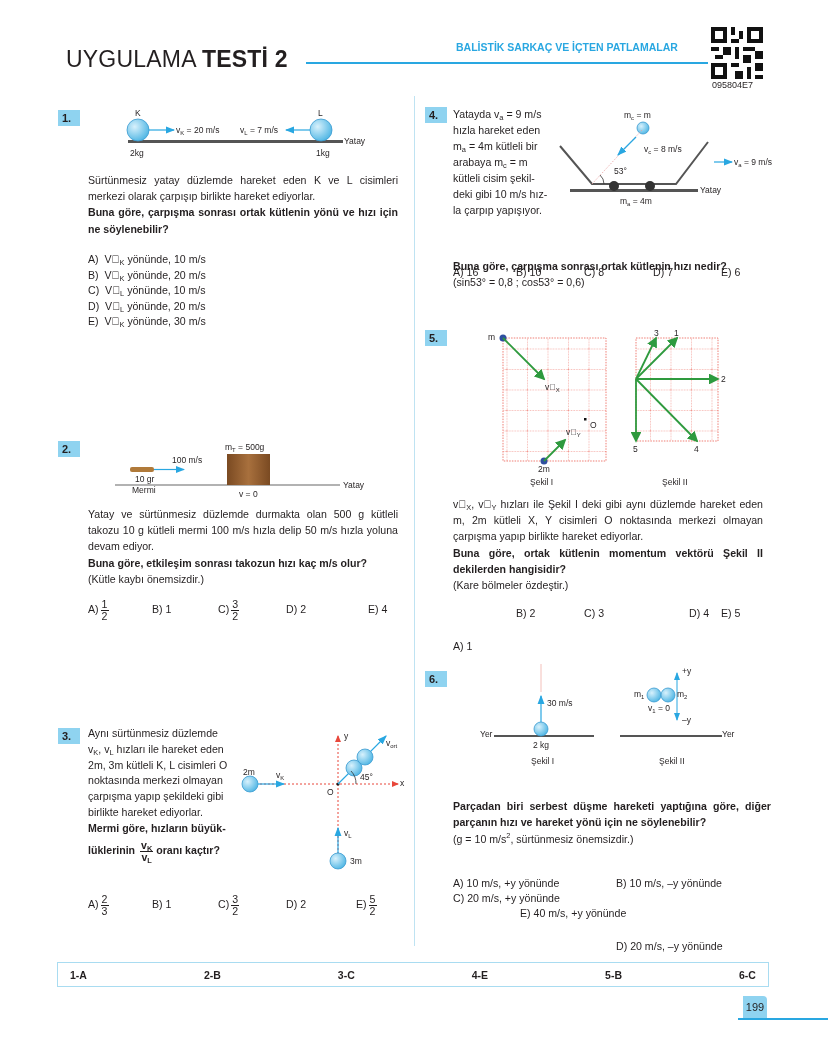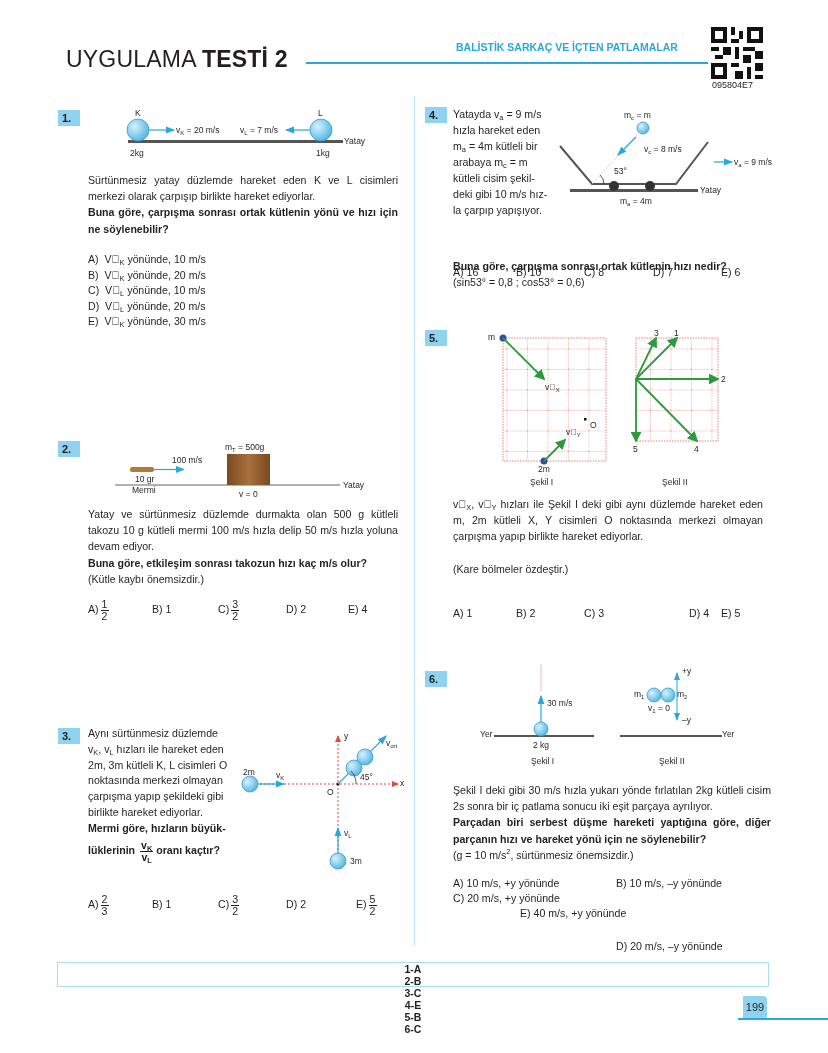--- a/index.html
+++ b/index.html
@@ -16,21 +16,21 @@
   .qnum { width: 22px; height: 16px; background: #8fd3f0; font-size: 11px; font-weight: bold; padding-left: 4px; line-height: 16px; }
   .txt { font-size: 10.6px; line-height: 16.2px; }
   .txt b { font-weight: bold; }
   .just { text-align: justify; }
   .opt { font-size: 10.6px; position: absolute; white-space: nowrap; }
   .frac { display: inline-flex; flex-direction: column; align-items: center; vertical-align: middle; font-size: 10.6px; line-height: 11px; margin-left: 2px; }
   .frac .n { border-bottom: 1px solid #231f20; padding: 0 1px; }
   .lbl { font-size: 8.5px; position: absolute; white-space: nowrap; }
   sub { font-size: 70%; vertical-align: -2px; line-height: 0; }
   sup { font-size: 70%; line-height: 0; }
-  .answers { left: 57px; top: 962px; width: 712px; height: 25px; border: 1.5px solid #a9dcf1; display: flex; justify-content: space-between; align-items: center; padding: 0 0; font-size: 10.5px; font-weight: bold; flex-direction: column; }
+  .answers { left: 57px; top: 962px; width: 712px; height: 25px; border: 1.5px solid #a9dcf1; display: flex; justify-content: space-between; align-items: center; padding: 0 12px; font-size: 10.5px; font-weight: bold; }
   .page-tab { left: 743px; top: 996px; width: 24px; height: 22px; background: #8fd3f0; font-size: 11px; text-align: center; line-height: 22px; border-top-right-radius: 4px; }
   .page-line { left: 738px; top: 1018px; width: 90px; height: 1.5px; background: #29a7e1; }
 </style>
 </head>
 <body>
 
 <div class="abs title"><span>UYGULAMA</span> <b>TESTİ 2</b></div>
 <div class="abs title-line"></div>
 <div class="abs topic">BALİSTİK SARKAÇ VE İÇTEN PATLAMALAR</div>
 <div class="abs qr">
@@ -140,21 +140,21 @@
   <div class="opt" style="left:0;top:3px;"><span>A)</span><span class="frac">
         <span class="n">1</span>
         <span>2</span>
       </span></div>
   <div class="opt" style="left:64px;top:7px;"><span>B)</span> <span>1</span></div>
   <div class="opt" style="left:130px;top:3px;"><span>C)</span><span class="frac">
         <span class="n">3</span>
         <span>2</span>
       </span></div>
   <div class="opt" style="left:198px;top:7px;"><span>D)</span> <span>2</span></div>
-  <div class="opt" style="left:260px;top:7px;"><span>E)</span> <span>4</span></div>
+  <div class="opt" style="left:280px;top:7px;"><span>E)</span> <span>4</span></div>
 </div>
 
 <div class="abs qnum" style="left:58px;top:728px;">3.</div>
 <div class="abs txt just" style="left:88px;top:726px;width:148px;line-height:15.8px;">
   <div>Aynı sürtünmesiz düzlemde</div>
   <div>v<sub>K</sub>, v<sub>L</sub> <span>hızları ile hareket eden</span></div>
   <div>2m, 3m kütleli K, L cisimleri O</div>
   <div>noktasında merkezi olmayan</div>
   <div>çarpışma yapıp şekildeki gibi</div>
   <div>birlikte hareket ediyorlar.</div>
@@ -279,25 +279,25 @@
   <span class="lbl" style="left:44px;top:149px;">Şekil I</span>
   <span class="lbl" style="left:188px;top:0px;">1</span>
   <span class="lbl" style="left:235px;top:46px;">2</span>
   <span class="lbl" style="left:168px;top:0px;">3</span>
   <span class="lbl" style="left:208px;top:116px;">4</span>
   <span class="lbl" style="left:147px;top:116px;">5</span>
   <span class="lbl" style="left:176px;top:149px;">Şekil II</span>
 </div>
 <div class="abs txt just" style="left:453px;top:496px;width:310px;">
   v⃗<sub>X</sub>, v⃗<sub>Y</sub> <span>hızları ile Şekil I deki gibi aynı düzlemde hareket eden m, 2m kütleli X, Y cisimleri O noktasında merkezi olmayan çarpışma yapıp birlikte hareket ediyorlar.</span><br>
-  <br>
+  <b>Buna göre, ortak kütlenin momentum vektörü Şekil II dekilerden hangisidir?</b><br>
   <span>(Kare bölmeler özdeştir.)</span>
 </div>
 <div class="abs" style="left:453px;top:607px;width:330px;height:16px;">
-  <div class="opt" style="left:0;"><span>A)</span> <span>1</span></div>
+  <div class="opt" style="left:0;margin-top:33px;"><span>A)</span> <span>1</span></div>
   <div class="opt" style="left:63px;"><span>B)</span> <span>2</span></div>
   <div class="opt" style="left:131px;"><span>C)</span> <span>3</span></div>
   <div class="opt" style="left:200px;padding-left:36px;"><span>D)</span> <span>4</span></div>
   <div class="opt" style="left:268px;"><span>E)</span> <span>5</span></div>
 </div>
 
 <div class="abs qnum" style="left:425px;top:671px;">6.</div>
 <div class="abs" style="left:476px;top:662px;width:300px;height:108px;">
   <svg width="300" height="108">
     <line x1="65" y1="2" x2="65" y2="30" stroke="#f0b0a8" stroke-width="0.8"></line>
@@ -316,21 +316,21 @@
   <span class="lbl" style="left:55px;top:94px;">Şekil I</span>
   <span class="lbl" style="left:158px;top:27px;"><span>m</span><sub>1</sub></span>
   <span class="lbl" style="left:201px;top:27px;"><span>m</span><sub>2</sub></span>
   <span class="lbl" style="left:172px;top:41px;">v<sub>1</sub> <span>= 0</span></span>
   <span class="lbl" style="left:206px;top:4px;">+y</span>
   <span class="lbl" style="left:206px;top:53px;">–y</span>
   <span class="lbl" style="left:246px;top:67px;">Yer</span>
   <span class="lbl" style="left:183px;top:94px;">Şekil II</span>
 </div>
 <div class="abs txt just" style="left:453px;top:782px;width:318px;">
-  <span>Şekil I deki gibi 30 m/s hızla yukarı yönde fırlatılan 2kg kütleli cisim 2s sonra bir iç patlama sonucu iki eşit parçaya ayrılıyor.</span><br>
+  <br>
   <b>Parçadan biri serbest düşme hareketi yaptığına göre, diğer parçanın hızı ve hareket yönü için ne söylenebilir?</b><br>
   <span><span>(g = 10 m/s</span><sup>2</sup><span>, sürtünmesiz önemsizdir.)</span></span>
 </div>
 <div class="abs" style="left:453px;top:877px;width:330px;height:48px;">
   <div class="opt" style="left:0;top:0;"><span>A)</span> <span>10 m/s, +y yönünde</span></div>
   <div class="opt" style="left:163px;top:0;"><span>B)</span> <span>10 m/s, –y yönünde</span></div>
   <div class="opt" style="left:0;top:15px;"><span>C)</span> <span>20 m/s, +y yönünde</span></div>
   <div class="opt" style="left:163px;top:15px;margin-top:48px;"><span>D)</span> <span>20 m/s, –y yönünde</span></div>
   <div class="opt" style="left:67px;top:30px;"><span>E)</span> <span>40 m/s, +y yönünde</span></div>
 </div>

